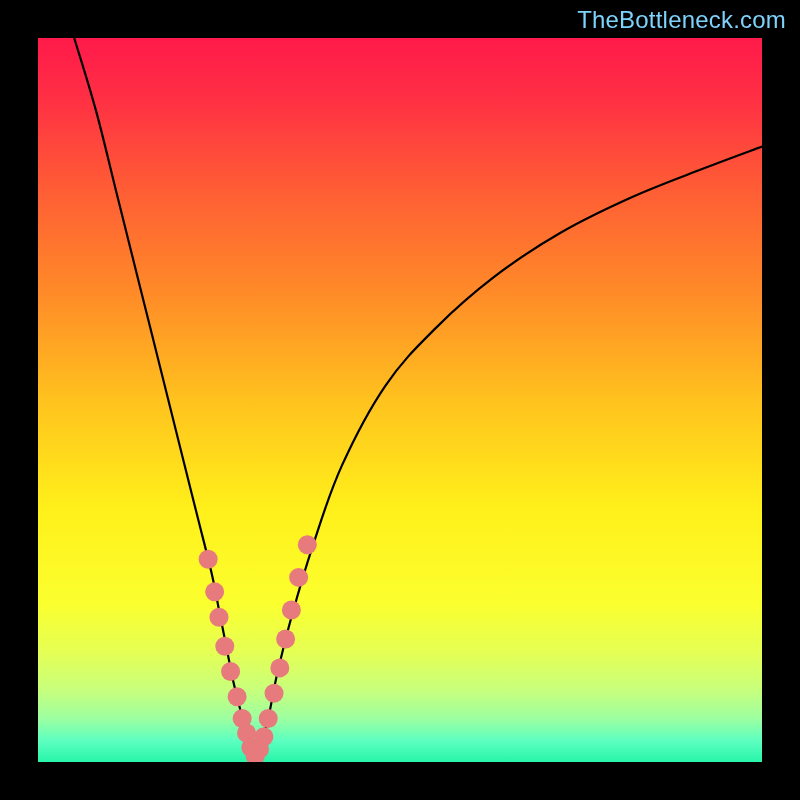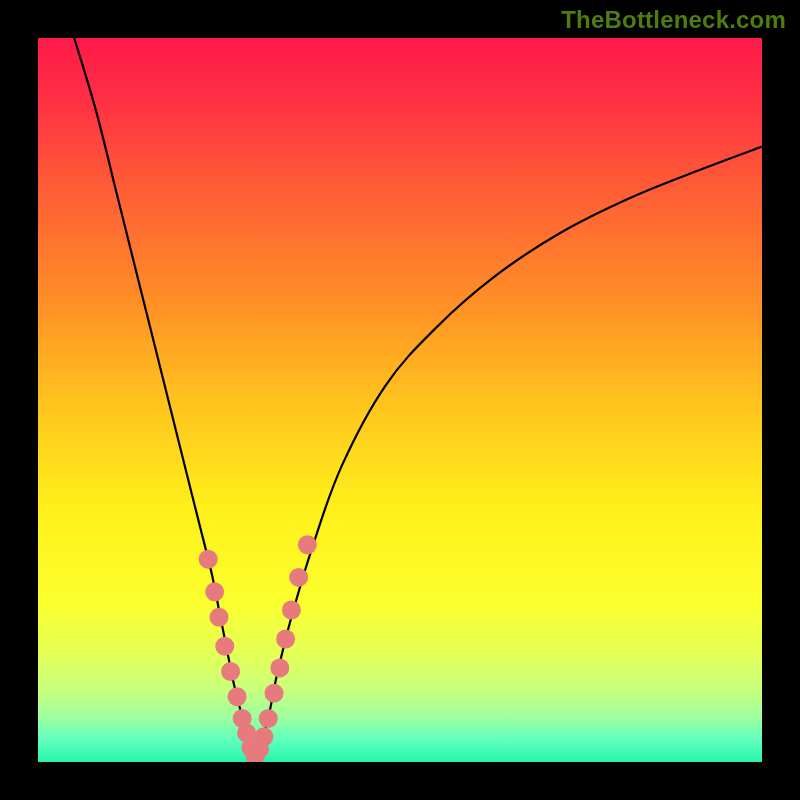--- a/index.html
+++ b/index.html
@@ -14,23 +14,23 @@
   .frame {
     position: relative;
     width: 800px;
     height: 800px;
     background: #000;
   }
   .watermark {
     position: absolute;
     top: 6px;
     right: 14px;
-    color: #4d7c0f;
+    color: #7dd3fc;
     font-size: 24px;
-    font-weight: 700;
+    font-weight: 400;
     letter-spacing: 0.2px;
     z-index: 5;
     user-select: none;
   }
   .plot-wrap {
     position: absolute;
     left: 38px;
     top: 38px;
     width: 724px;
     height: 724px;

